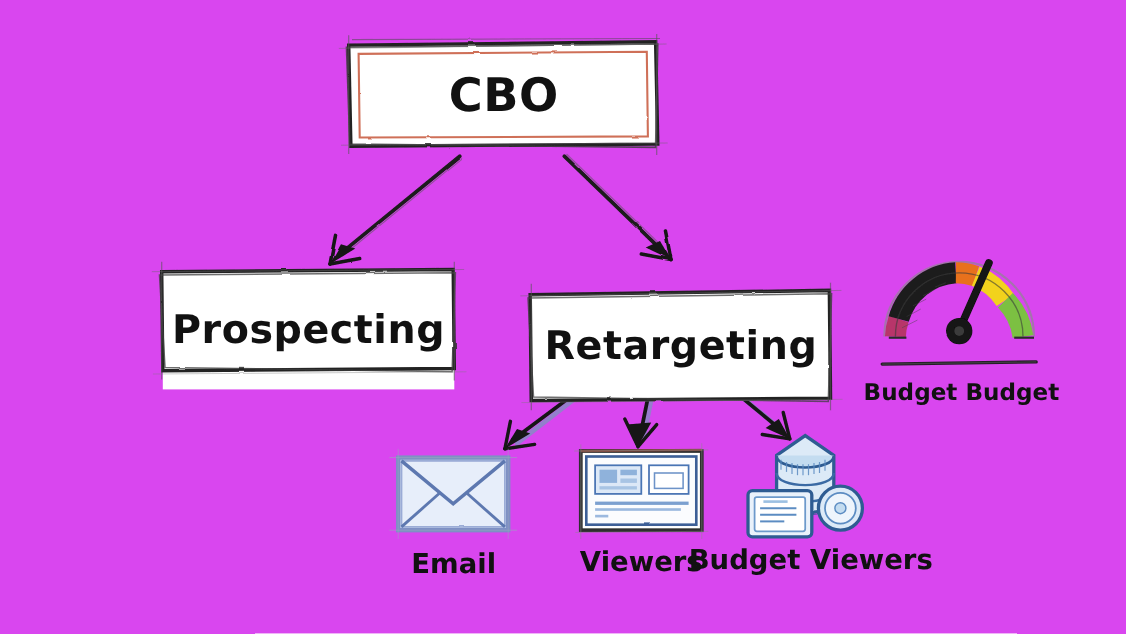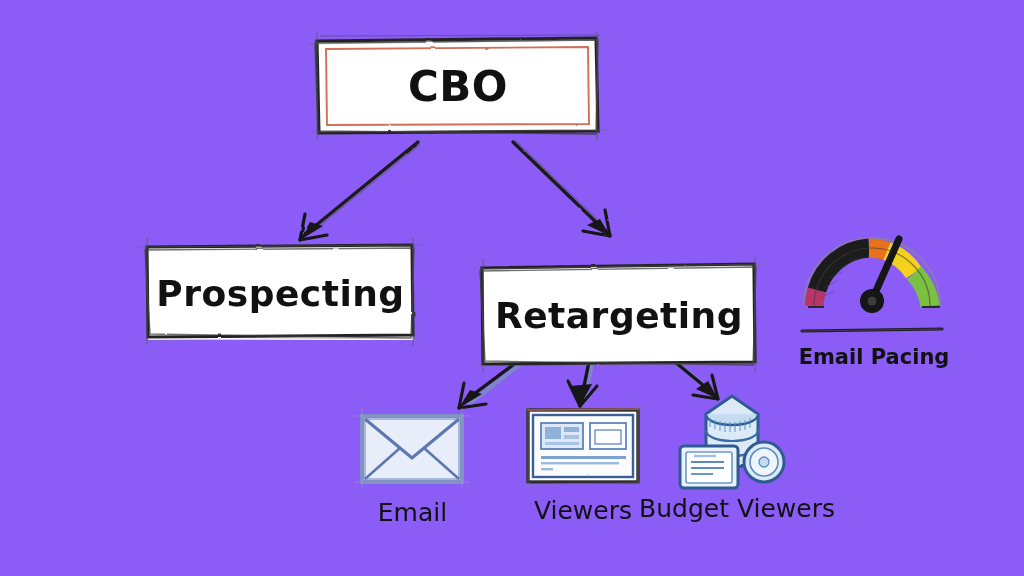--- a/index.html
+++ b/index.html
@@ -5,21 +5,21 @@
 <style>
   html, body {
     margin: 0;
     padding: 0;
     background: #ffffff;
   }
   #canvas {
     position: relative;
     width: 1024px;
     height: 576px;
-    background: #8b5cf6;
+    background: #d946ef;
     overflow: hidden;
     font-family: "DejaVu Sans", sans-serif;
   }
 
   
   .sketch-box {
     position: absolute;
     box-sizing: border-box;
     background: #fefefe;
   }
@@ -61,21 +61,21 @@
     position: absolute;
   }
   .icon-node .icon-caption {
     position: absolute;
     left: 50%;
     transform: translateX(-50%);
     white-space: nowrap;
     text-align: center;
     color: #111111;
     font-family: "DejaVu Sans", sans-serif;
-    font-weight: 400;
+    font-weight: 700;
     font-size: 25px;
   }
 
   
   #gauge-node { position: absolute; }
   #gauge-node .gauge-caption {
     position: absolute;
     left: 50%;
     transform: translateX(-50%);
     white-space: nowrap;
@@ -161,21 +161,21 @@
         <path d="M293,3 L293,113" stroke="#555" stroke-width="1.1" fill="none" opacity="0.6"></path>
         <path d="M4,16 L302,12" stroke="#666" stroke-width="0.9" fill="none" opacity="0.45"></path>
         <path d="M6,104 L303,102" stroke="#666" stroke-width="0.9" fill="none" opacity="0.45"></path>
 
         <path d="M22,21 L284,19 L285,96 L23,97 Z" fill="none" stroke="#cf7059" stroke-width="1.9"></path>
       </g>
     </svg>
     <div class="bx-label">CBO</div>
   </div>
 
-  <div class="sketch-box" id="box-prospecting" style="left:148px; top:248px; width:265px; height:92px;">
+  <div class="sketch-box" id="box-prospecting" style="left:148px; top:248px; width:265px; height:106px;">
     <svg class="frame" width="293" height="116" viewBox="0 0 293 116">
       <g filter="url(#rough)">
         <path d="M13,13 L278,11 L279,101 L14,103 Z" fill="#ffffff" stroke="#242424" stroke-width="3.1"></path>
         <path d="M11,16 L280,14 L277,104 L16,100 Z" fill="none" stroke="#3d3d3d" stroke-width="1.4" opacity="0.75"></path>
         <path d="M13,4 L13,111" stroke="#555" stroke-width="1.1" fill="none" opacity="0.6"></path>
         <path d="M279,4 L279,112" stroke="#555" stroke-width="1.1" fill="none" opacity="0.6"></path>
         <path d="M4,13 L288,11" stroke="#666" stroke-width="0.9" fill="none" opacity="0.45"></path>
         <path d="M5,106 L290,104" stroke="#777" stroke-width="0.9" fill="none" opacity="0.4"></path>
       </g>
     </svg>
@@ -311,16 +311,16 @@
         <path d="M82,72 L109,11" stroke="#121212" stroke-width="7" stroke-linecap="round" fill="none"></path>
         <circle cx="82" cy="73" r="12" fill="#121212"></circle>
         <circle cx="82" cy="73" r="4.5" fill="#3b3b3b"></circle>
       </g>
     </svg>
     
     <svg width="168" height="14" viewBox="0 0 168 14" style="position:absolute; left:0; top:96px;">
       <path d="M12,7 L152,5" stroke="#1a1a1a" stroke-width="3" fill="none" stroke-linecap="round" opacity="0.95"></path>
       <path d="M12,7 L152,5" stroke="#555" stroke-width="1" fill="none" opacity="0.6"></path>
     </svg>
-    <div class="gauge-caption" style="top:117px;">Email Pacing</div>
+    <div class="gauge-caption" style="top:117px;">Budget Budget</div>
   </div>
 
 </div>
 
 </body></html>

